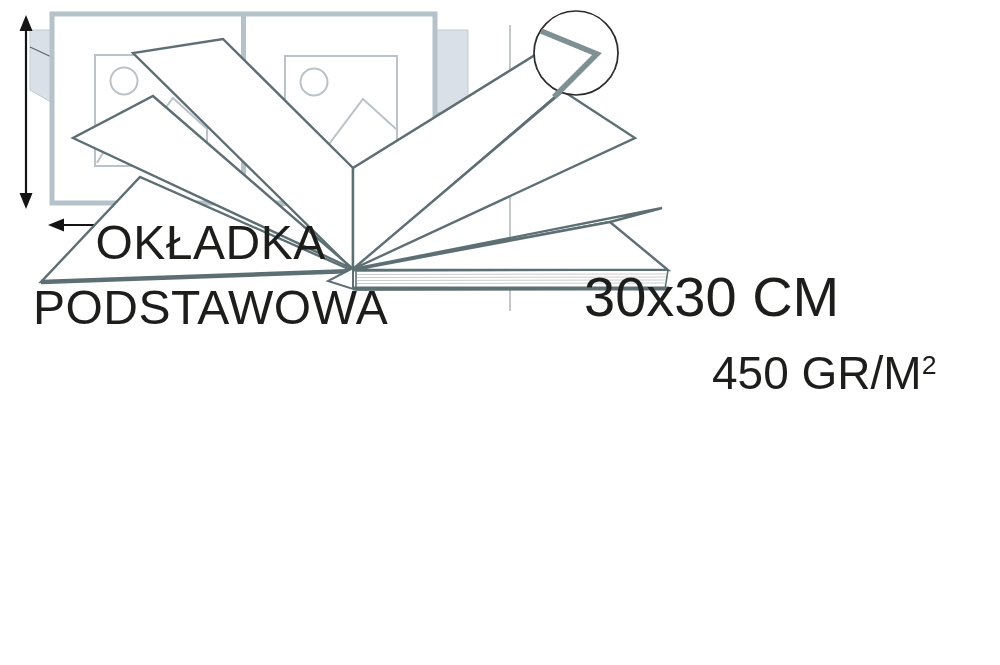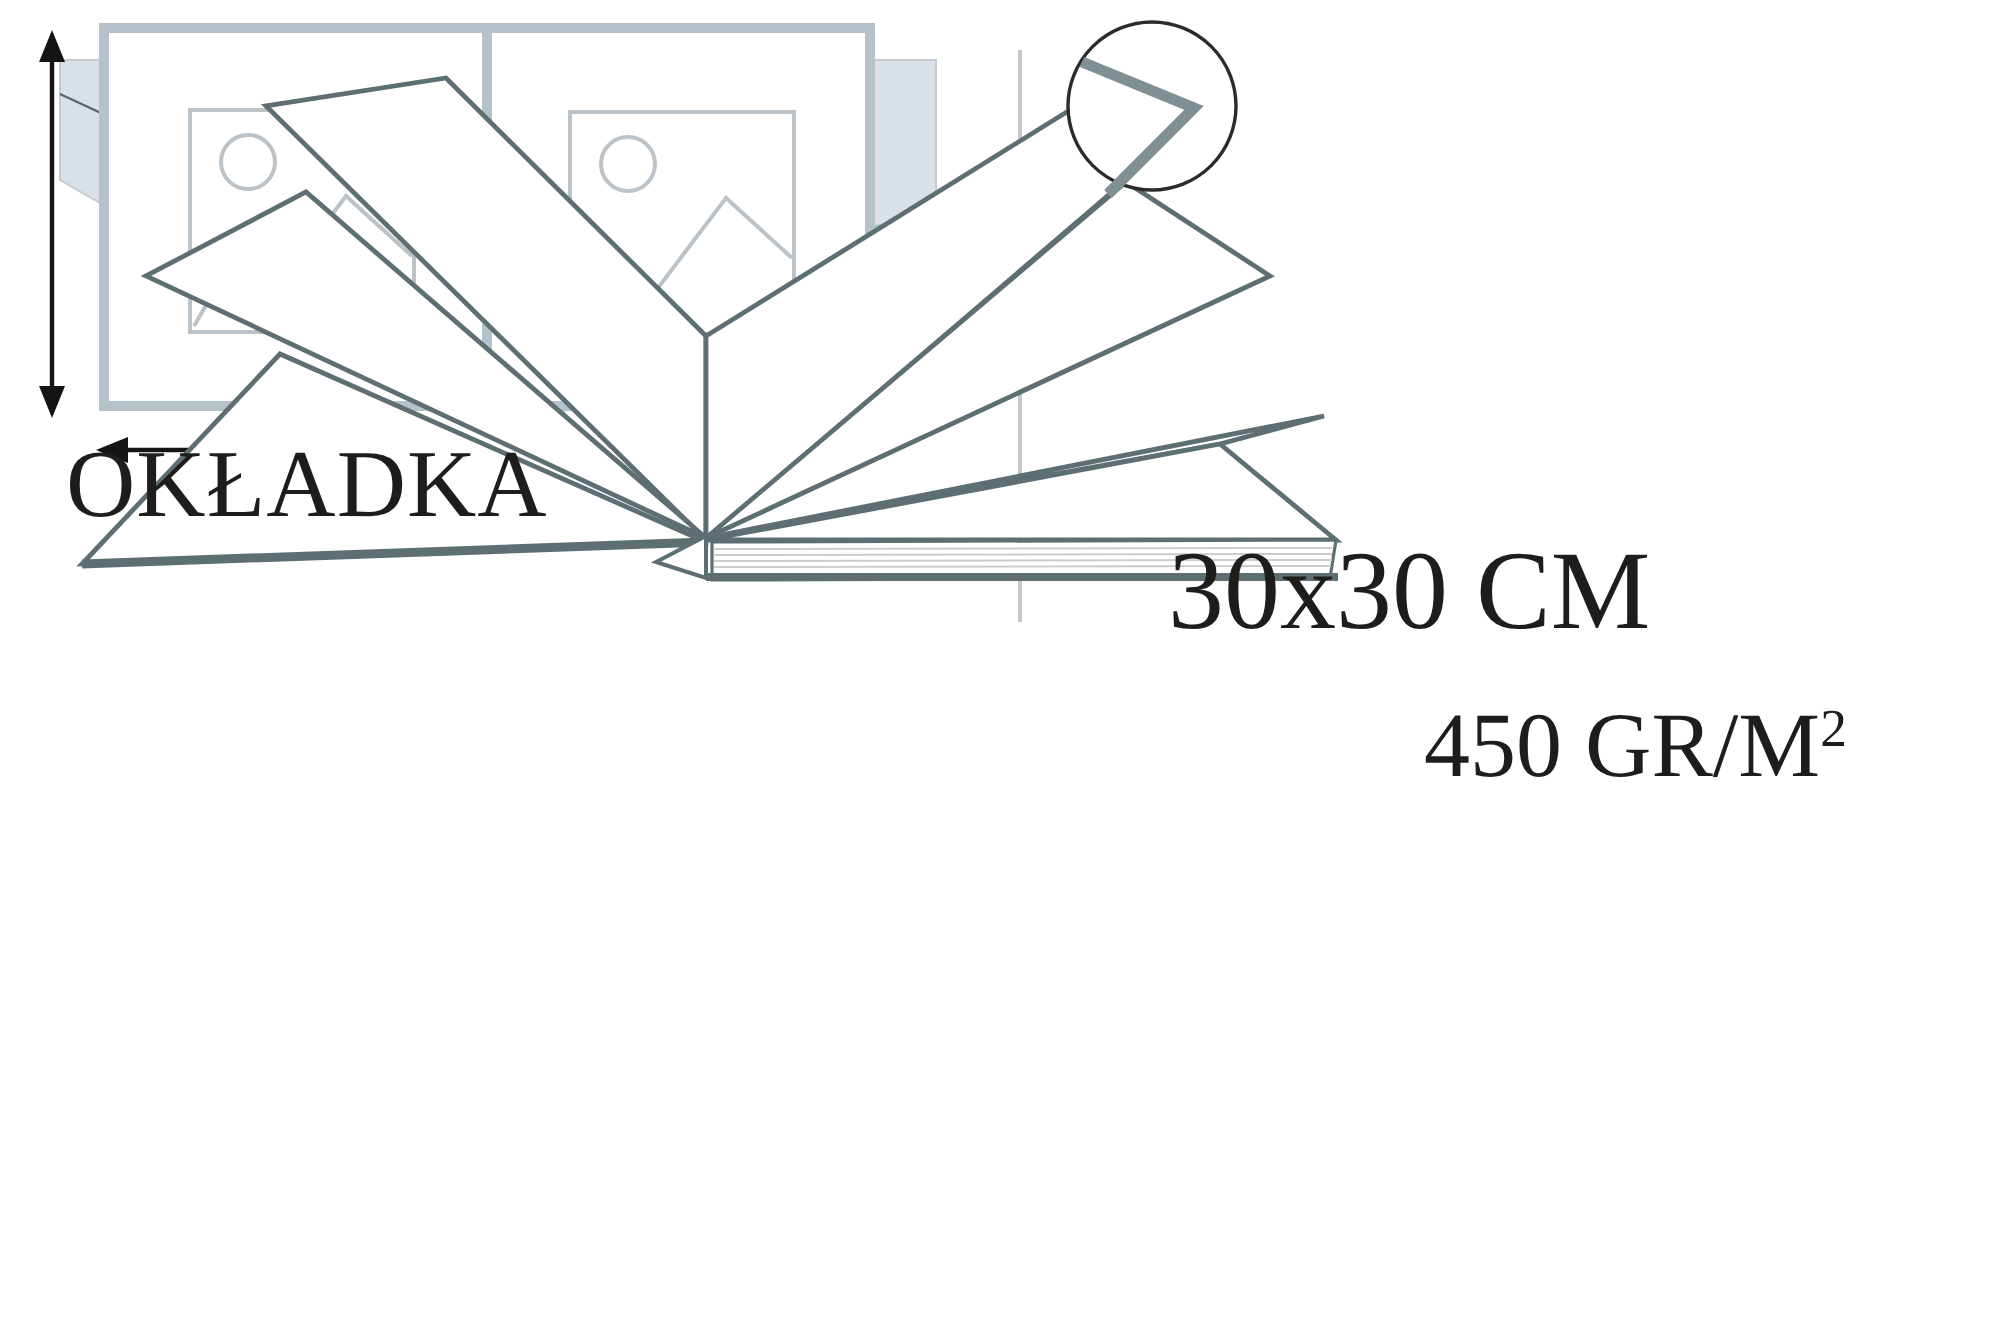--- a/index.html
+++ b/index.html
@@ -2,21 +2,21 @@
 <html><head>
 <meta charset="utf-8">
 <style>
   html, body { margin: 0; padding: 0; background: #ffffff; }
   .canvas {
     position: relative;
     width: 1000px;
     height: 665px;
     background: #ffffff;
     overflow: hidden;
-    font-family: Liberation Serif, serif;
+    font-family: Liberation Sans, sans-serif;
     color: #1d1d1b;
     text-align: center;
   }
   svg { position: absolute; display: block; }
   #cover-svg  { left: 0;   top: 0;   }
   #spread-svg { left: 540; top: 30;  }
   #fan-svg    { left: 80;  top: 340; }
 
   .divider {
     position: absolute;
@@ -134,19 +134,20 @@
       <line x1="433" y1="628.5" x2="749" y2="628.5" stroke-width="4"></line>
       <polygon points="433,608 408,621 433,629" stroke-width="2"></polygon>
     </g>
 
     <circle cx="656" cy="393" r="42" fill="#ffffff" stroke="#2b2b2b" stroke-width="1.7"></circle>
     <polyline points="621,371 677,394 634,437" fill="none" stroke="#7e9094" stroke-width="5.5"></polyline>
   </svg>
 
   <div class="title">
     <div>OKŁADKA</div>
+    <div>PODSTAWOWA</div>
   </div>
 
   <div class="dim-label">30x30 CM</div>
 
   <div class="weight-label"><span>450 GR/M</span><span class="sup">2</span></div>
 
 </div>
 
 </body></html>

